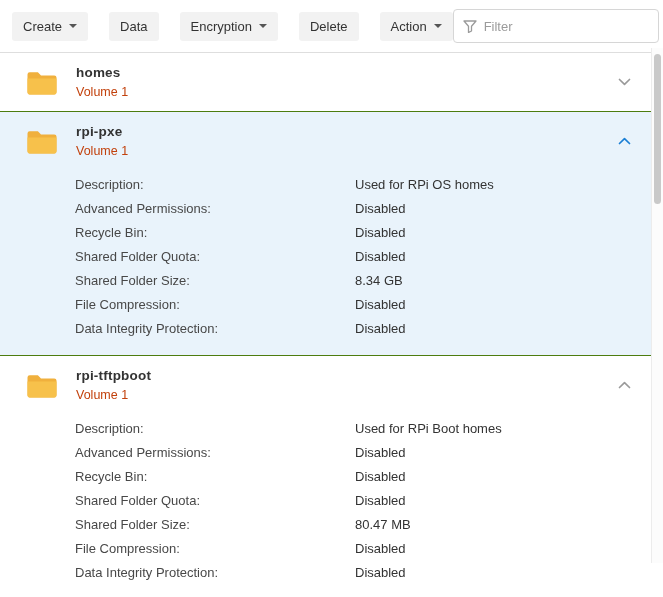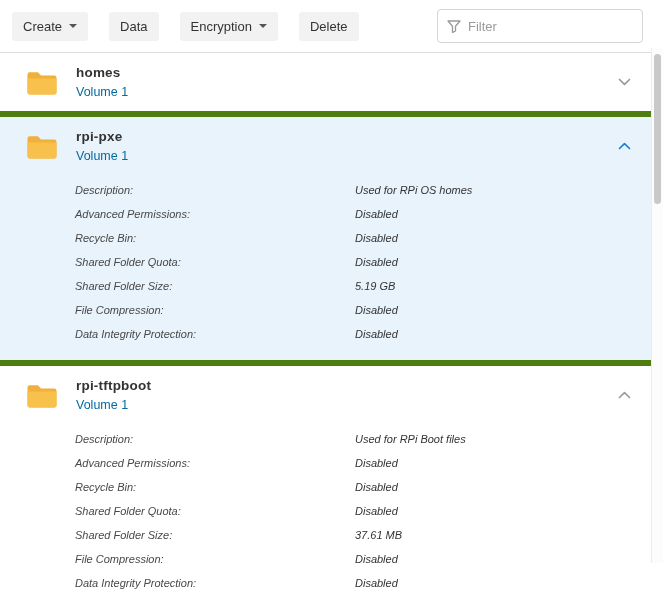--- a/index.html
+++ b/index.html
@@ -41,41 +41,41 @@
   .filter-box svg { flex:0 0 auto; }
   .filter-input {
     border:none; outline:none; flex:1 1 auto; min-width:0;
     font-size:13px; color:#333; background:transparent;
     font-family:"Liberation Sans", sans-serif;
   }
   .filter-input::placeholder { color:#9b9b9b; }
 
   
   .folder-list { width:651px; }
-  .folder-row { border-bottom:6px solid #4d7c0f; background:#fff; }
+  .folder-row { border-bottom:1px solid #4d7c0f; background:#fff; }
   .folder-row.selected { background:var(--selected-bg, #e9f3fb); }
 
   .row-head {
     display:flex; align-items:center;
     padding:12px 16px 12px 26px; min-height:54px;
   }
   .folder-icon { flex:0 0 auto; display:inline-flex; }
   .folder-text { margin-left:19px; }
   .folder-name { font-size:13.5px; font-weight:bold; color:#333; letter-spacing:.2px; }
-  .folder-volume { font-size:12.5px; color:#0369a1; margin-top:5px; }
+  .folder-volume { font-size:12.5px; color:#c2410c; margin-top:5px; }
 
   .chevron {
     margin-left:auto; color:#9a9a9a; display:inline-flex;
     padding:4px; cursor:pointer;
   }
   .chevron.up svg { transform:rotate(180deg); }
   .chevron.accent { color:var(--accent, #1b7fd4); }
 
   .details { padding:3px 0 14px 75px; }
-  .detail-row { display:flex; line-height:24px; font-size:11px;font-style:italic; }
+  .detail-row { display:flex; line-height:24px; font-size:13px; }
   .detail-label { width:280px; color:#484848; flex:0 0 auto; }
   .detail-value { color:#333; }
 
   
   .scrollbar-track {
     position:absolute; top:48px; right:0; bottom:0; width:12px;
     background:#fcfcfc; border-left:1px solid #ececec;
   }
   .scrollbar-thumb {
     position:absolute; top:6px; left:2px; width:7px; height:150px;
@@ -97,20 +97,24 @@
     <span class="btn-label">Data</span>
 
   </button>
         <button class="btn">
     <span class="btn-label">Encryption</span>
     <span class="caret"></span>
   </button>
         <button class="btn">
     <span class="btn-label">Delete</span>
 
+  </button>
+        <button class="btn">
+    <span class="btn-label">Action</span>
+    <span class="caret"></span>
   </button>
       </div>
     <div class="filter-box">
       <svg width="14" height="13" viewBox="0 0 14 13">
         <path d="M1 1 h12 L8.5 6.2 V11 l-3 1.5 V6.2 Z" fill="none" stroke="#9a9a9a" stroke-width="1.3" stroke-linejoin="round"></path>
       </svg>
       <input class="filter-input" type="text" placeholder="Filter" style="">
     </div>
   </div>
 
@@ -165,21 +169,21 @@
           <div class="detail-row">
     <div class="detail-label">Recycle Bin:</div>
     <div class="detail-value">Disabled</div>
   </div>
           <div class="detail-row">
     <div class="detail-label">Shared Folder Quota:</div>
     <div class="detail-value">Disabled</div>
   </div>
           <div class="detail-row">
     <div class="detail-label">Shared Folder Size:</div>
-    <div class="detail-value">5.19 GB</div>
+    <div class="detail-value">8.34 GB</div>
   </div>
           <div class="detail-row">
     <div class="detail-label">File Compression:</div>
     <div class="detail-value">Disabled</div>
   </div>
           <div class="detail-row">
     <div class="detail-label">Data Integrity Protection:</div>
     <div class="detail-value">Disabled</div>
   </div>
         </div>
@@ -198,37 +202,37 @@
       </div>
       <span class="chevron up">
         <svg width="13" height="8" viewBox="0 0 13 8">
           <polyline points="1.5,1.5 6.5,6.3 11.5,1.5" fill="none" stroke="currentColor" stroke-width="1.7" stroke-linecap="round" stroke-linejoin="round"></polyline>
         </svg>
       </span>
     </div>
     <div class="details">
           <div class="detail-row">
     <div class="detail-label">Description:</div>
-    <div class="detail-value">Used for RPi Boot files</div>
+    <div class="detail-value">Used for RPi Boot homes</div>
   </div>
           <div class="detail-row">
     <div class="detail-label">Advanced Permissions:</div>
     <div class="detail-value">Disabled</div>
   </div>
           <div class="detail-row">
     <div class="detail-label">Recycle Bin:</div>
     <div class="detail-value">Disabled</div>
   </div>
           <div class="detail-row">
     <div class="detail-label">Shared Folder Quota:</div>
     <div class="detail-value">Disabled</div>
   </div>
           <div class="detail-row">
     <div class="detail-label">Shared Folder Size:</div>
-    <div class="detail-value">37.61 MB</div>
+    <div class="detail-value">80.47 MB</div>
   </div>
           <div class="detail-row">
     <div class="detail-label">File Compression:</div>
     <div class="detail-value">Disabled</div>
   </div>
           <div class="detail-row">
     <div class="detail-label">Data Integrity Protection:</div>
     <div class="detail-value">Disabled</div>
   </div>
         </div>

